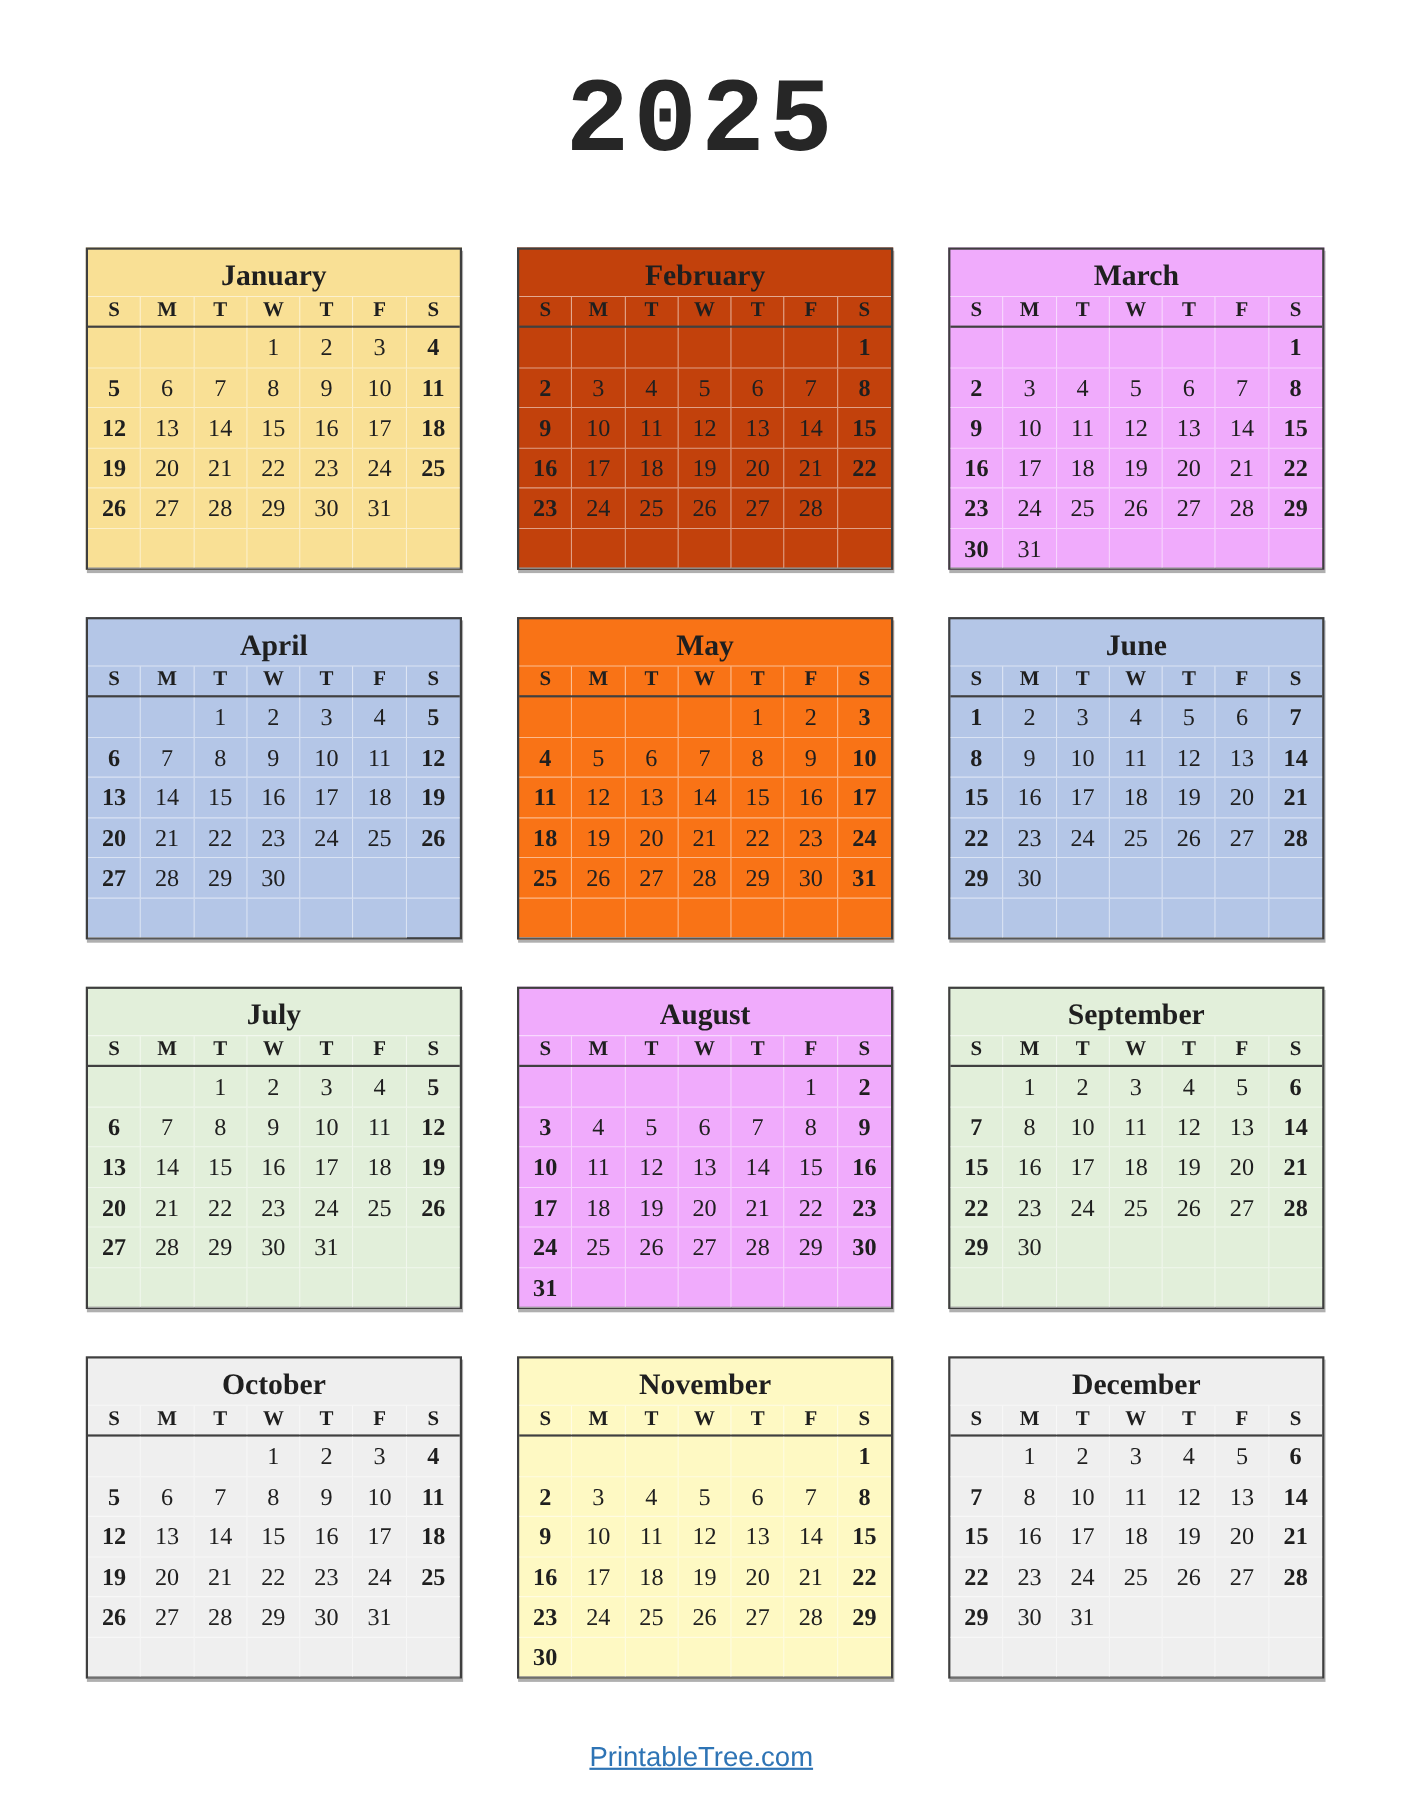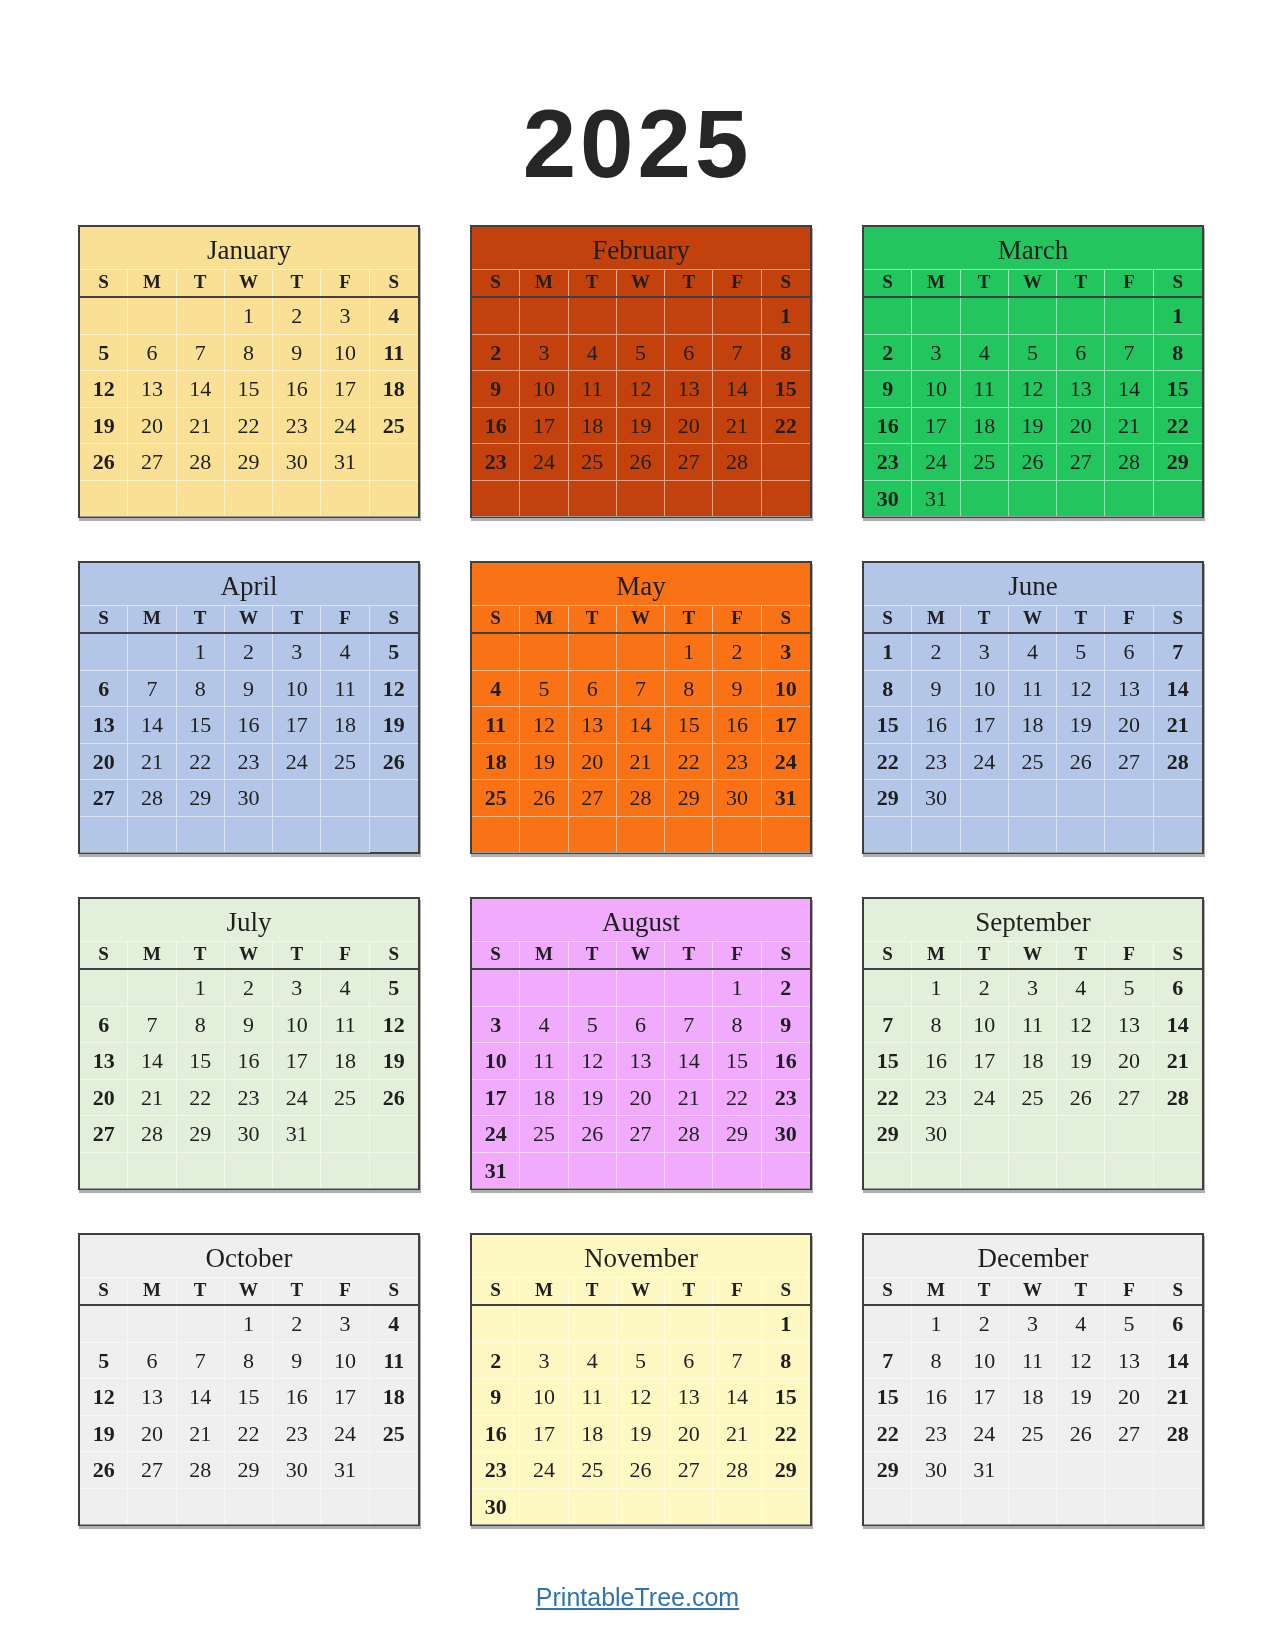--- a/index.html
+++ b/index.html
@@ -9,46 +9,46 @@
     position:relative;
     overflow:hidden;
     font-family:"Liberation Serif", serif;
     color:#1F1F1F;
   }
   .page-header{
     height:225px;
     text-align:center;
   }
   .year-title{
-    padding-top:96px;
+    padding-top:63px;
     font-size:96px;
     line-height:1;
     font-weight:bold;
     letter-spacing:4px;
     color:#262626;
-    font-family:Liberation Sans, sans-serif;
+    font-family:Liberation Mono, monospace;
   }
   .calendar-grid{
     margin-left:78px;
     display:grid;
     grid-template-columns:repeat(3,342px);
     column-gap:50px;
     row-gap:43px;
   }
   .month{
     box-sizing:border-box;
     width:342px;height:293px;
     border:2px solid #3F3F3F;
     box-shadow:1px 3px 0 rgba(110,110,110,0.55);
   }
   .month-title{
     height:42px;
     line-height:46px;
     text-align:center;
-    font-weight:normal;
+    font-weight:bold;
     font-size:27px;
   }
   .dow-row{
     display:grid;
     grid-template-columns:repeat(7,1fr);
     height:26px;
     border-top:1px solid rgba(255,255,255,0.55);
   }
   .dow-cell{
     text-align:center;
@@ -204,21 +204,21 @@
         <div class="date-cell weekend"></div>
         <div class="date-cell weekend"></div>
         <div class="date-cell"></div>
         <div class="date-cell"></div>
         <div class="date-cell"></div>
         <div class="date-cell"></div>
         <div class="date-cell"></div>
         <div class="date-cell weekend"></div>
       </div>
     </div>
-    <div class="month" style="background: #22c55e;">
+    <div class="month" style="background: #f0abfc;">
       <div class="month-title">March</div>
       <div class="dow-row">
         <span class="dow-cell">S</span>
         <span class="dow-cell">M</span>
         <span class="dow-cell">T</span>
         <span class="dow-cell">W</span>
         <span class="dow-cell">T</span>
         <span class="dow-cell">F</span>
         <span class="dow-cell">S</span>
       </div>

